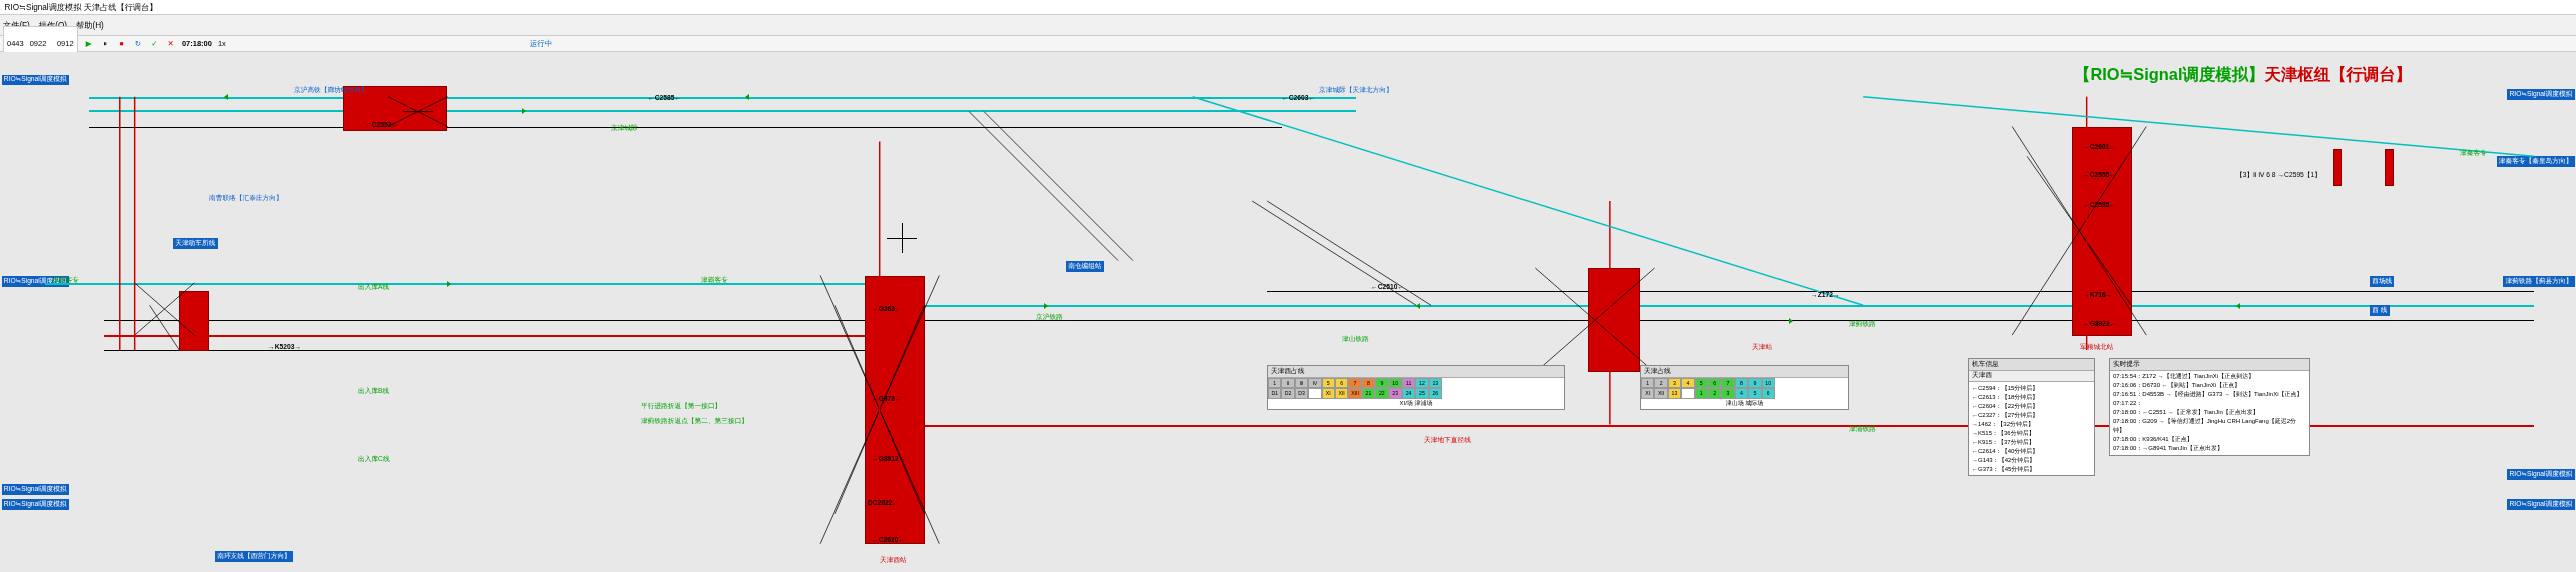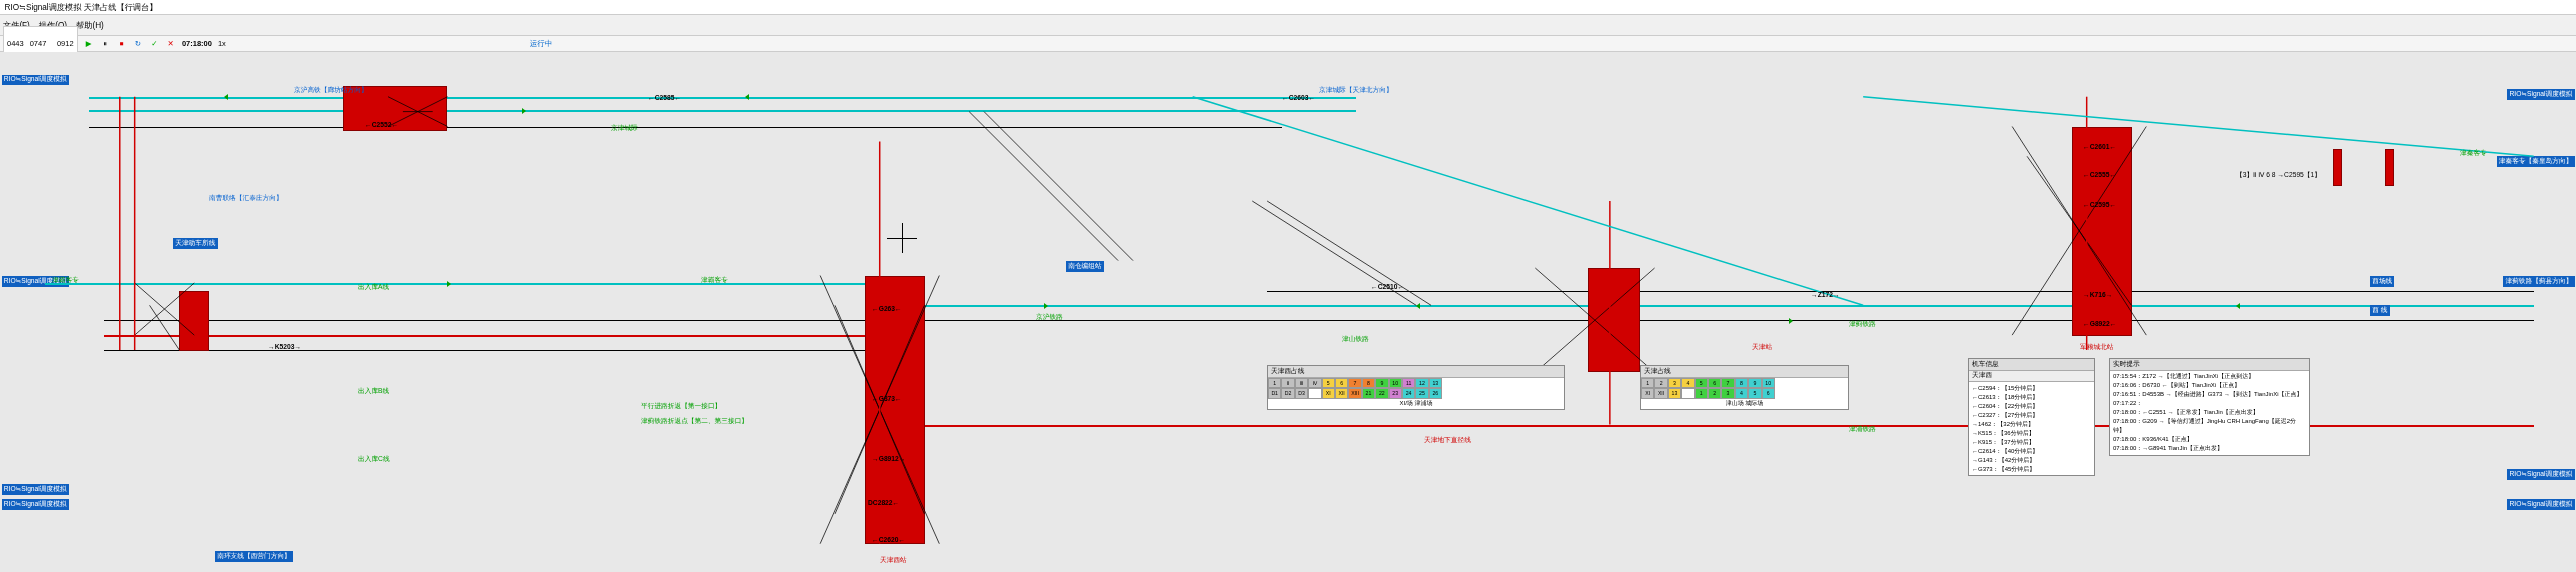--- a/index.html
+++ b/index.html
@@ -51,36 +51,39 @@
 
 <div class="menubar">
   <span>文件(F)</span>
   <span>操作(O)</span>
   <span>帮助(H)</span>
 </div>
 
 <div class="toolbar">
   <div class="tb-group">
     <span>0443</span>
-    <span style="margin-left:4.5px">0747</span>
+    <span style="margin-left:4.5px">0922</span>
     <span style="margin-left:9px">0912</span>
   </div>
   <span class="tb-btn" style="color:#0a0">▶</span>
   <span class="tb-btn">⏸</span>
   <span class="tb-btn" style="color:#d00">⏹</span>
   <span class="tb-btn" style="color:#06c">↻</span>
   <span class="tb-btn" style="color:#0a0">✓</span>
   <span class="tb-btn" style="color:#d00">✕</span>
   <span style="font-weight:bold">07:18:00</span>
   <span>1x</span>
   <span style="margin-left:298px;color:#06c">运行中</span>
 </div>
 
 <div class="canvas">
 
+  <div class="main-title">
+    <span>【RIO≒Signal调度模拟】</span><span class="red">天津枢纽【行调台】</span>
+  </div>
 
   <div class="edge-block" style="left:1.5px;top:22.4px">RIO≒Signal调度模拟</div>
   <div class="edge-block" style="left:1.5px;top:224px">RIO≒Signal调度模拟</div>
   <div class="edge-block" style="left:1.5px;top:432px">RIO≒Signal调度模拟</div>
   <div class="edge-block" style="left:1.5px;top:447px">RIO≒Signal调度模拟</div>
 
   <div class="edge-block" style="right:1.5px;top:37px">RIO≒Signal调度模拟</div>
   <div class="edge-block" style="right:1.5px;top:104px">津秦客专【秦皇岛方向】</div>
   <div class="edge-block" style="right:1.5px;top:224px">津蓟铁路【蓟县方向】</div>
   <div class="edge-block" style="right:1.5px;top:417px">RIO≒Signal调度模拟</div>

